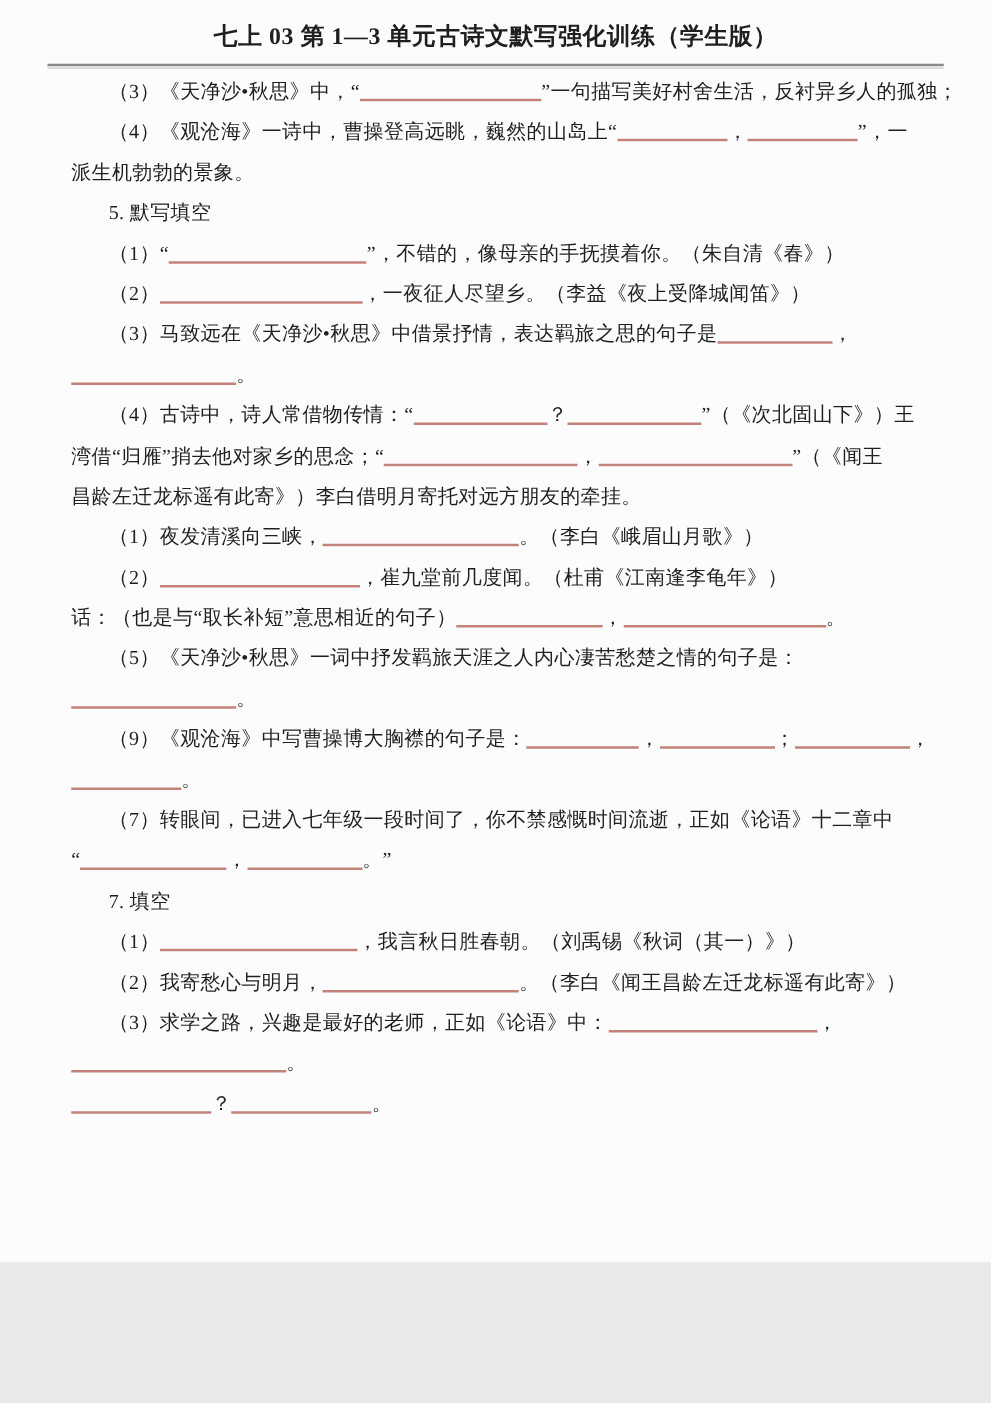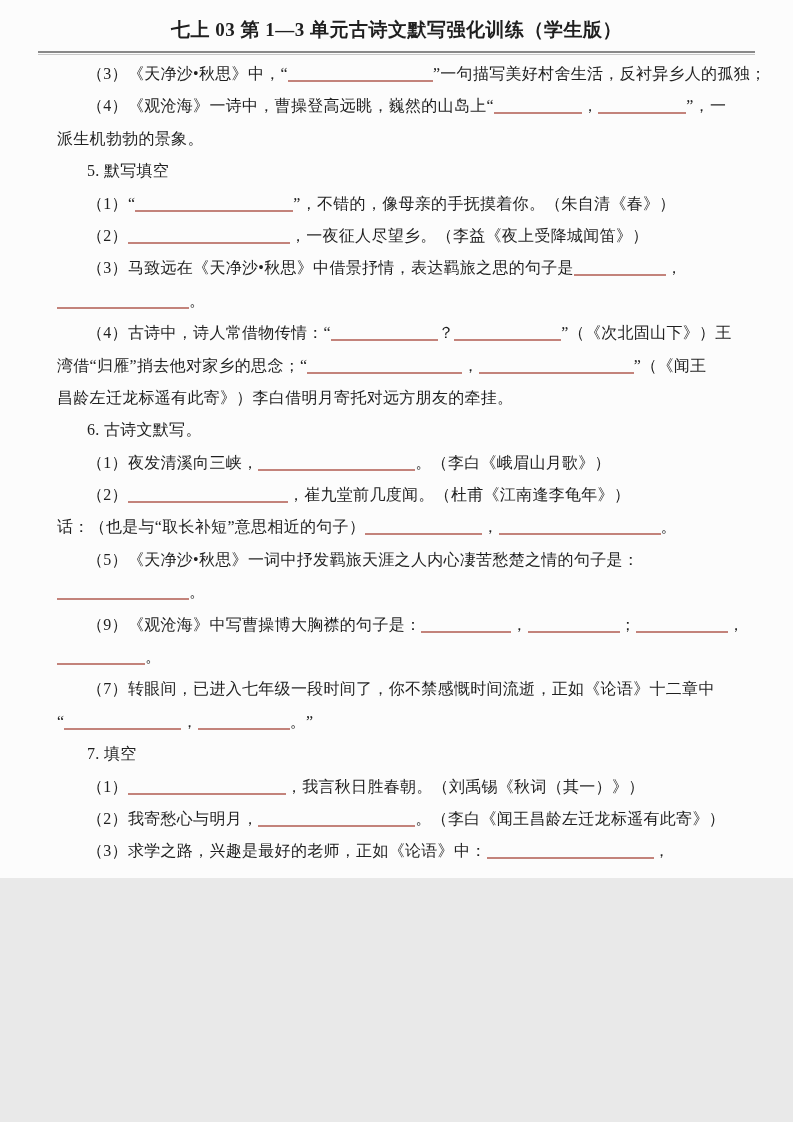--- a/index.html
+++ b/index.html
@@ -4,21 +4,21 @@
 <style>
   :root{
     --blank-color:#c3837b;
     --text-color:#1f1f1f;
     --rule-color:#898989;
     --watermark-color:#8f8f8f;
   }
   html,body{margin:0;padding:0;background:#e9e9e9;}
   .page{
     position:relative;
-    width:793px;height:878px;
+    width:793px;height:1010px;
     margin:0 auto;
     background:#fcfcfc;
     overflow:hidden;
     font-family:"Liberation Serif","DejaVu Serif",serif;
     color:var(--text-color);
   }
   .doc-title{
     padding-top:17px;
     text-align:center;
     font-size:19px;
@@ -87,21 +87,20 @@
       <div class="line"><span class="indent"></span><span class="txt">（4）《观沧海》一诗中，曹操登高远眺，巍然的山岛上“</span><span class="blank" style="width: 88px;"></span><span class="txt">，</span><span class="blank" style="width: 88px;"></span><span class="txt">”，一</span></div>
       <div class="line"><span class="txt">派生机勃勃的景象。</span></div>
       <div class="line"><span class="indent"></span><span class="txt">5. 默写填空</span></div>
       <div class="line"><span class="indent"></span><span class="txt">（1）“</span><span class="blank" style="width: 158px;"></span><span class="txt">”，不错的，像母亲的手抚摸着你。（朱自清《春》）</span></div>
       <div class="line"><span class="indent"></span><span class="txt">（2）</span><span class="blank" style="width: 162px;"></span><span class="txt">，一夜征人尽望乡。（李益《夜上受降城闻笛》）</span></div>
       <div class="line"><span class="indent"></span><span class="txt">（3）马致远在《天净沙•秋思》中借景抒情，表达羁旅之思的句子是</span><span class="blank" style="width: 92px;"></span><span class="txt">，</span></div>
       <div class="line"><span class="blank" style="width: 132px;"></span><span class="txt">。</span></div>
       <div class="line"><span class="indent"></span><span class="txt">（4）古诗中，诗人常借物传情：“</span><span class="blank" style="width: 107px;"></span><span class="txt">？</span><span class="blank" style="width: 107px;"></span><span class="txt">”（《次北固山下》）王</span></div>
       <div class="line"><span class="txt">湾借“归雁”捎去他对家乡的思念；“</span><span class="blank" style="width: 155px;"></span><span class="txt">，</span><span class="blank" style="width: 155px;"></span><span class="txt">”（《闻王</span></div>
       <div class="line"><span class="txt">昌龄左迁龙标遥有此寄》）李白借明月寄托对远方朋友的牵挂。</span></div>
-      <div class="line"><span class="indent"></span><span class="txt">6. 古诗文默写。</span></div>
       <div class="line"><span class="indent"></span><span class="txt">（1）夜发清溪向三峡，</span><span class="blank" style="width: 157px;"></span><span class="txt">。（李白《峨眉山月歌》）</span></div>
       <div class="line"><span class="indent"></span><span class="txt">（2）</span><span class="blank" style="width: 160px;"></span><span class="txt">，崔九堂前几度闻。（杜甫《江南逢李龟年》）</span></div>
       <div class="line"><span class="txt">话：（也是与“取长补短”意思相近的句子）</span><span class="blank" style="width: 117px;"></span><span class="txt">，</span><span class="blank" style="width: 162px;"></span><span class="txt">。</span></div>
       <div class="line"><span class="indent"></span><span class="txt">（5）《天净沙•秋思》一词中抒发羁旅天涯之人内心凄苦愁楚之情的句子是：</span></div>
       <div class="line"><span class="blank" style="width: 132px;"></span><span class="txt">。</span></div>
       <div class="line"><span class="indent"></span><span class="txt">（9）《观沧海》中写曹操博大胸襟的句子是：</span><span class="blank" style="width: 90px;"></span><span class="txt">，</span><span class="blank" style="width: 92px;"></span><span class="txt">；</span><span class="blank" style="width: 92px;"></span><span class="txt">，</span></div>
       <div class="line"><span class="blank" style="width: 88px;"></span><span class="txt">。</span></div>
       <div class="line"><span class="indent"></span><span class="txt">（7）转眼间，已进入七年级一段时间了，你不禁感慨时间流逝，正如《论语》十二章中</span></div>
       <div class="line"><span class="txt">“</span><span class="blank" style="width: 117px;"></span><span class="txt">，</span><span class="blank" style="width: 92px;"></span><span class="txt">。”</span></div>
       <div class="line"><span class="indent"></span><span class="txt">7. 填空</span></div>

